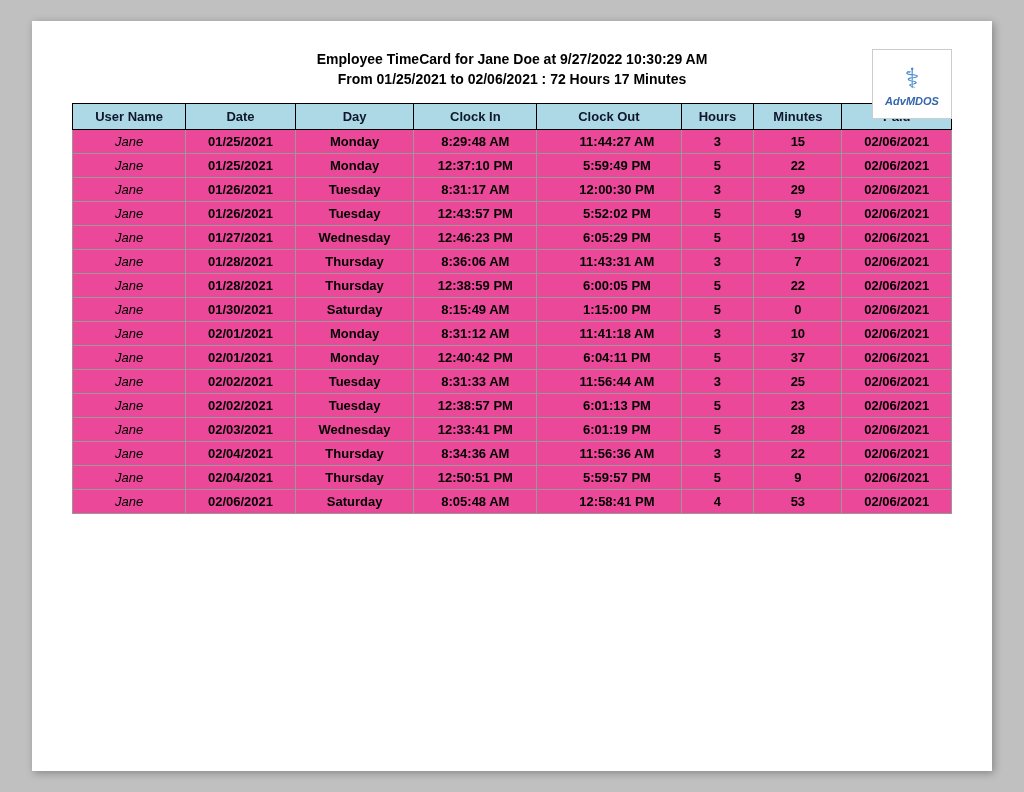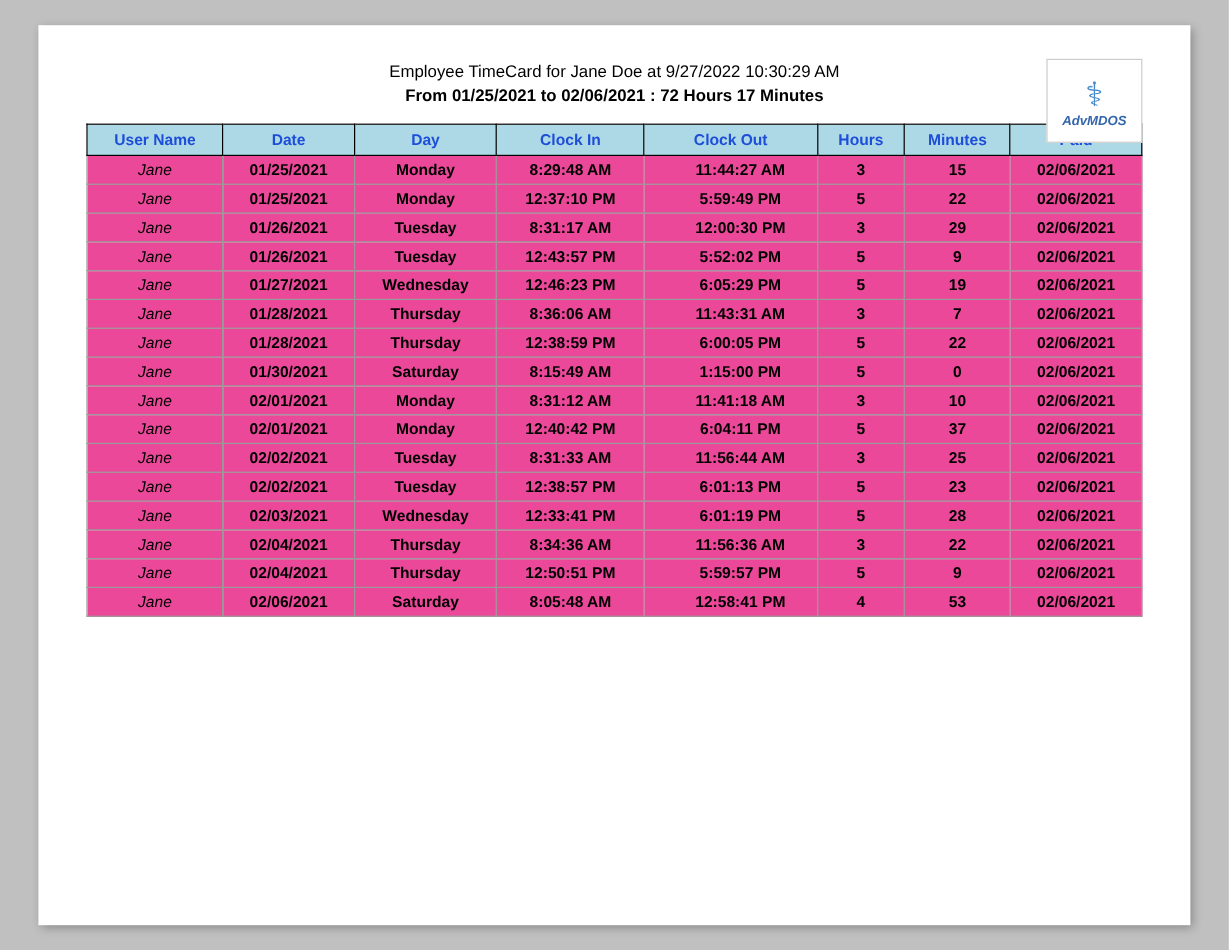--- a/index.html
+++ b/index.html
@@ -24,21 +24,21 @@
       margin-bottom: 16px;
     }
     .header-title {
       font-size: 20px;
       font-weight: bold;
       color: #000;
       margin-bottom: 8px;
     }
     .header-subtitle {
       font-size: 14px;
-      font-weight: normal;
+      font-weight: bold;
       color: #000;
       margin-bottom: 4px;
     }
     .header-range {
       font-size: 14px;
       font-weight: bold;
       color: #000;
     }
     .logo {
       position: absolute;
@@ -74,21 +74,21 @@
       font-size: 13px;
     }
     thead tr {
       background: #add8e6;
     }
     thead th {
       border: 1px solid #000;
       padding: 5px 8px;
       text-align: center;
       font-weight: bold;
-      color: #1d4ed8;
+      color: #0f172a;
     }
     tbody tr {
       background: #ec4899;
     }
     tbody td {
       border: 1px solid #999;
       padding: 4px 8px;
       text-align: center;
       color: #000;
     }

